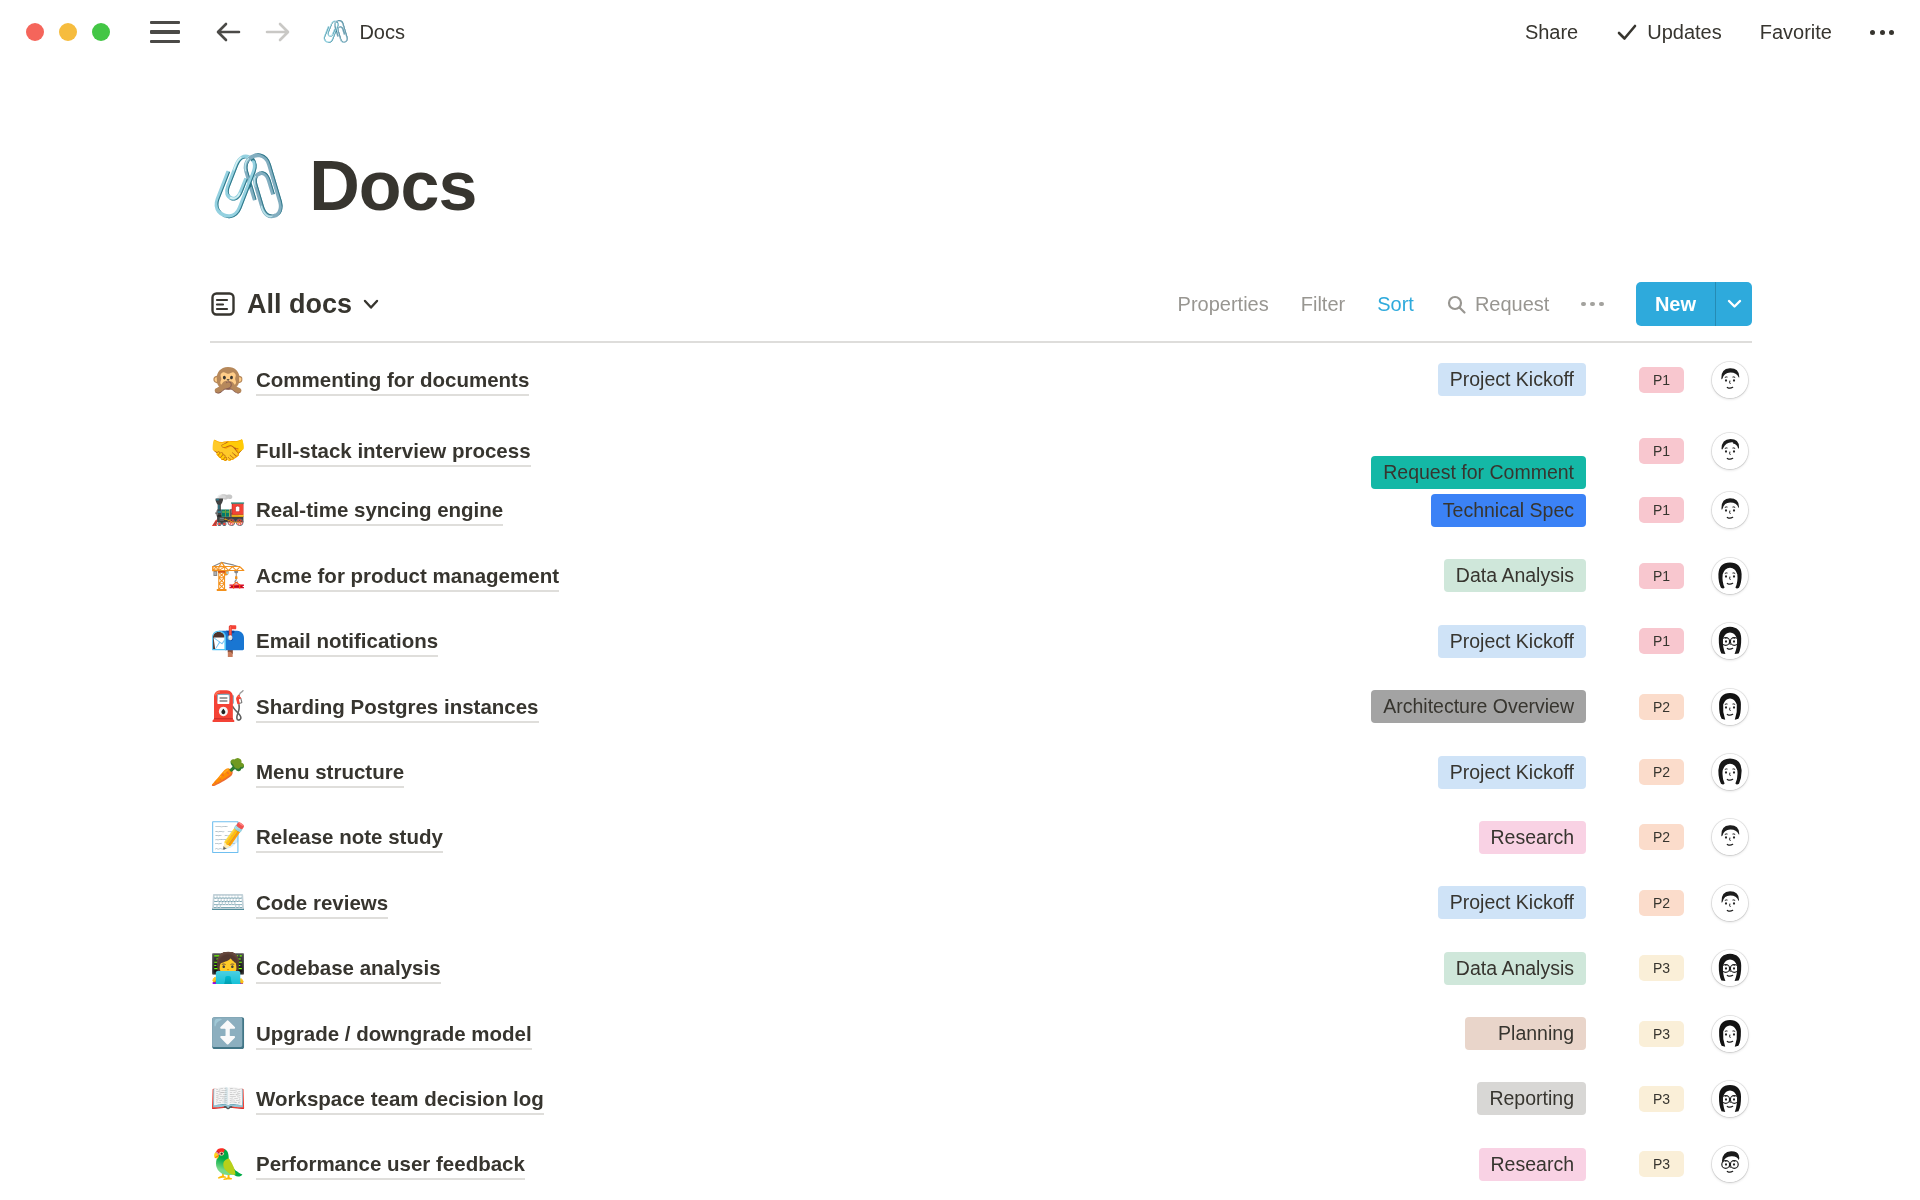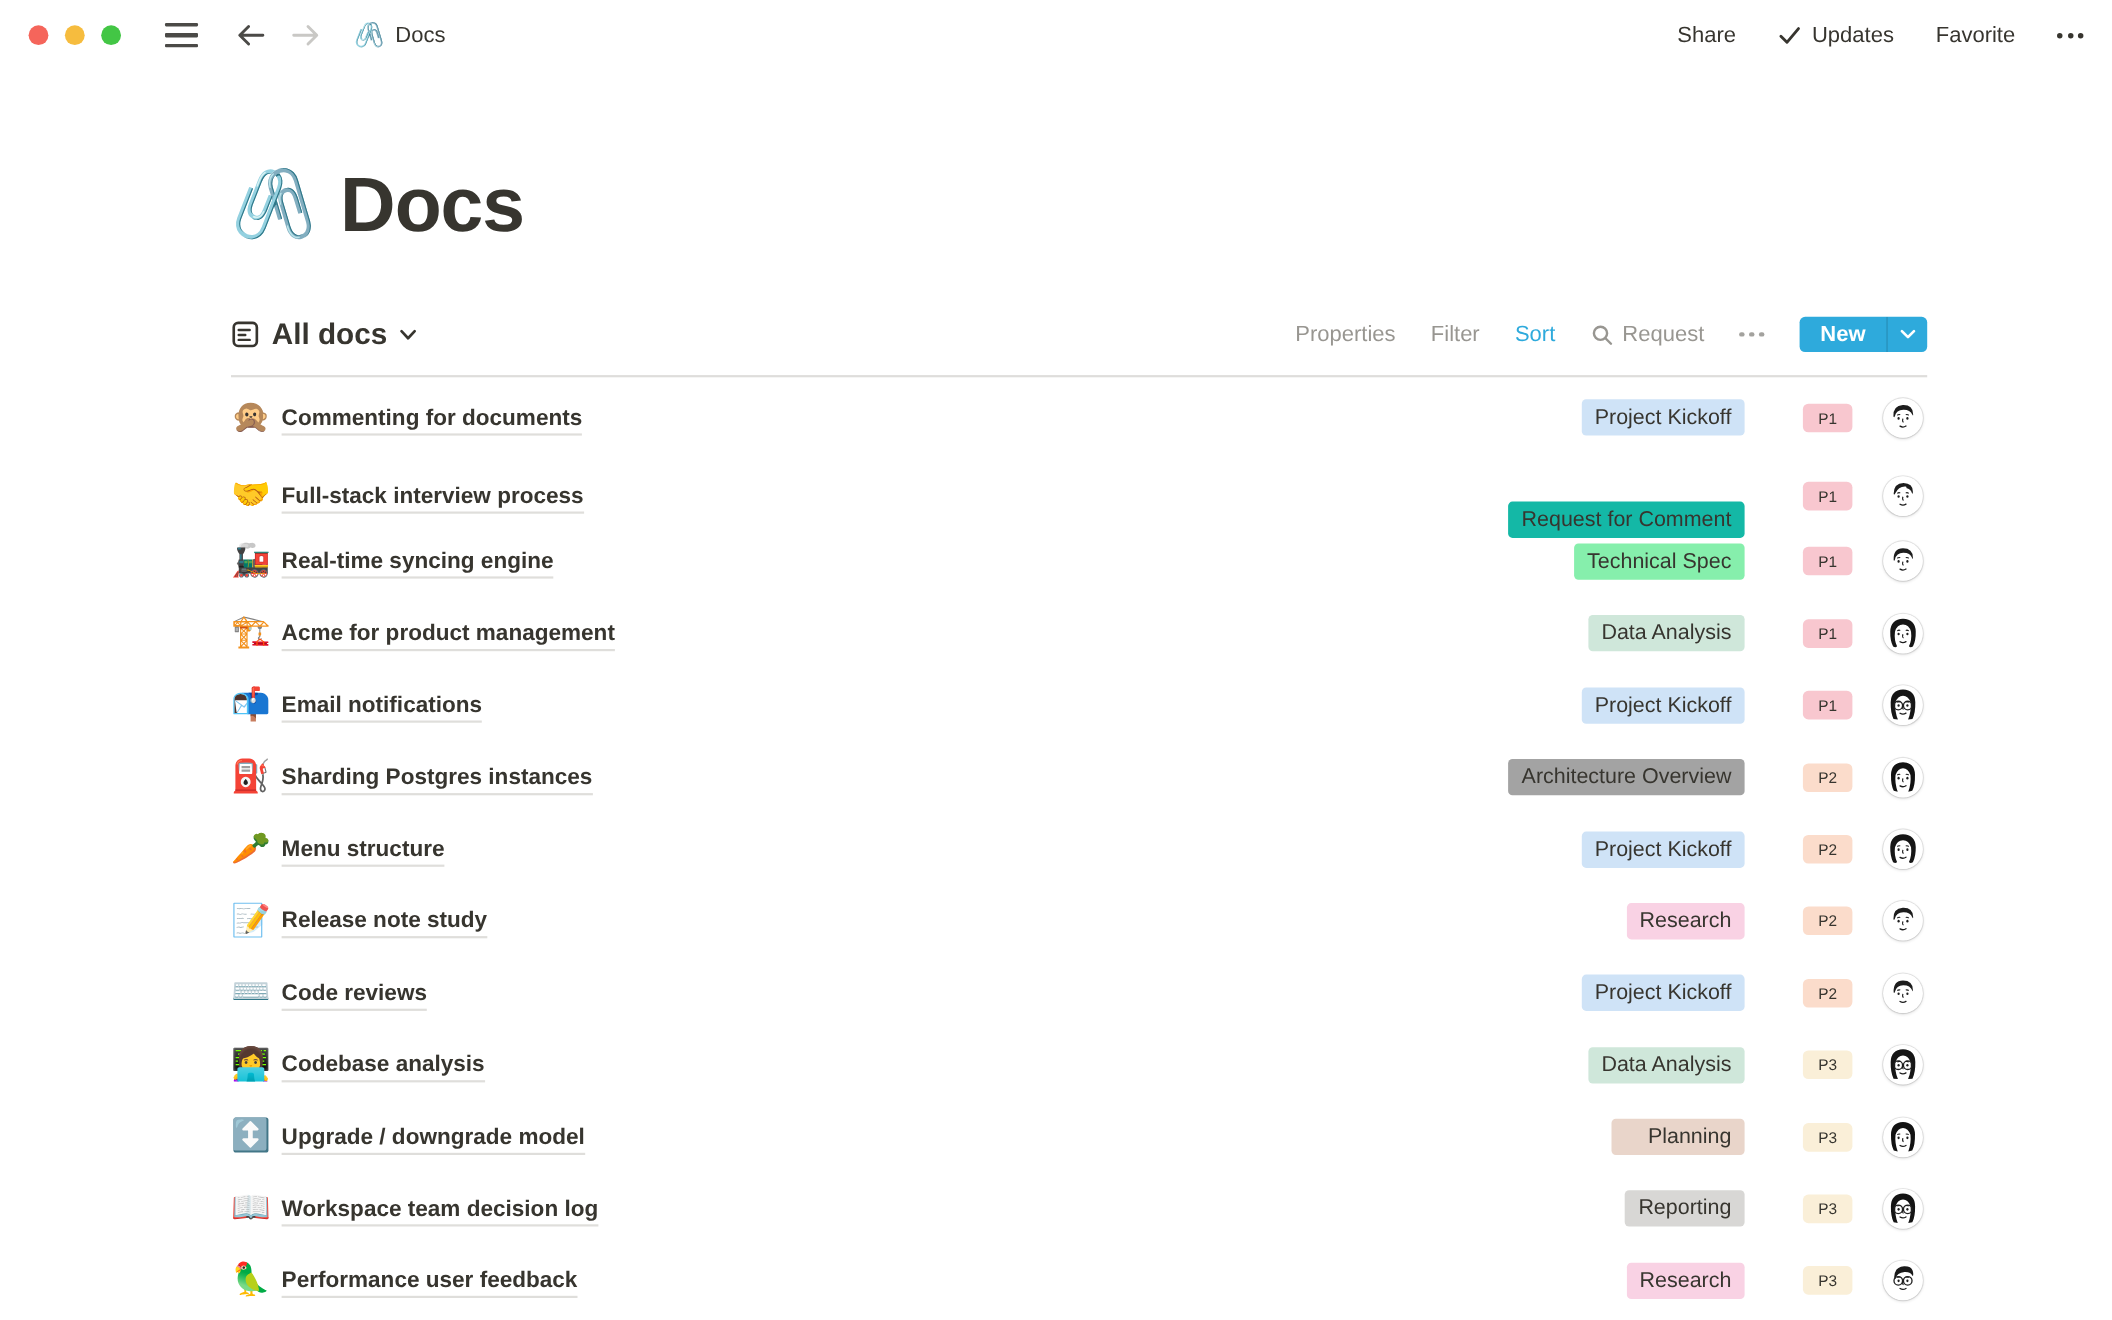--- a/index.html
+++ b/index.html
@@ -30,21 +30,21 @@
   .page-header { margin-top:82px; display:flex; align-items:center; gap:22px; }
   .page-header .big-icon { font-size:62px; line-height:1; }
   .page-header h1 { font-size:70px; font-weight:700; letter-spacing:-1px; color:#37352f; }
 
   .view-bar { margin-top:56px; display:flex; align-items:center; height:44px; }
   .view-switch { display:flex; align-items:center; gap:11px; cursor:pointer; }
   .view-switch .label { font-size:27px; font-weight:700; }
   .view-actions { margin-left:auto; display:flex; align-items:center; gap:32px; }
   .action { font-size:20px; color:#989691; cursor:pointer; display:flex; align-items:center; gap:8px; }
   .action.active { font-weight:400; }
-  .new-btn { display:flex; align-items:stretch; height:32px; border-radius:5px; overflow:hidden; cursor:pointer; }
+  .new-btn { display:flex; align-items:stretch; height:44px; border-radius:5px; overflow:hidden; cursor:pointer; }
   .new-btn .new-main { color:#fff; font-size:20px; font-weight:600; display:flex; align-items:center; padding:0 19px; }
   .new-btn .new-split { width:1px; background:rgba(0,0,0,0.18); }
   .new-btn .new-caret { width:36px; display:flex; align-items:center; justify-content:center; }
 
   .divider { margin-top:15px; border-bottom:2px solid #dedddb; }
 
   
   .rowlist { margin-top:4px; }
   .doc-row { display:grid; grid-template-columns:46px 1fr auto 96px 44px; align-items:center; height:65.4px; }
   .doc-emoji { font-size:29px; line-height:1; }
@@ -186,21 +186,21 @@
             <path d="M12.8 15.5 Q14.1 14.5 15.5 15.1 M20.5 15.1 Q21.9 14.5 23.2 15.5" fill="none" stroke="#1d1d1d" stroke-width="1"></path>
             <path d="M17.9 18.6 Q17.1 21.4 18.5 21.9" fill="none" stroke="#1d1d1d" stroke-width="1"></path>
             <path d="M15.3 25.4 Q18 27.1 20.7 25.3" fill="none" stroke="#1d1d1d" stroke-width="1.2" stroke-linecap="round"></path>
           </svg>
         </span>
   </div>
 
   <div class="doc-row">
     <span class="doc-emoji">🚂</span>
     <span class="doc-title"><span>Real-time syncing engine</span></span>
-    <span class="tag" style="background: #86efac;">Technical Spec</span>
+    <span class="tag" style="background: #3b82f6;">Technical Spec</span>
     <span class="priority" style="background: rgb(248, 199, 207);">P1</span>
     <span class="avatar">
           <svg viewBox="0 0 36 36" xmlns="http://www.w3.org/2000/svg">
             <circle cx="18" cy="18" r="18" fill="#ffffff"></circle>
             <path d="M9.5 17 Q9 6.5 18 6.3 Q27 6.3 27 15 Q27.2 17 26.3 15.3 Q24.5 10.5 18.2 10.6 Q12 10.8 10.7 16.6 Q9.9 18.6 9.5 17 Z" fill="#1d1d1d"></path>
             <ellipse cx="14" cy="18.4" rx="1" ry="1.2" fill="#1d1d1d"></ellipse>
             <ellipse cx="22" cy="18.4" rx="1" ry="1.2" fill="#1d1d1d"></ellipse>
             <path d="M12.8 15.5 Q14.1 14.5 15.5 15.1 M20.5 15.1 Q21.9 14.5 23.2 15.5" fill="none" stroke="#1d1d1d" stroke-width="1"></path>
             <path d="M17.9 18.6 Q17.1 21.4 18.5 21.9" fill="none" stroke="#1d1d1d" stroke-width="1"></path>
             <path d="M15.3 25.4 Q18 27.1 20.7 25.3" fill="none" stroke="#1d1d1d" stroke-width="1.2" stroke-linecap="round"></path>

